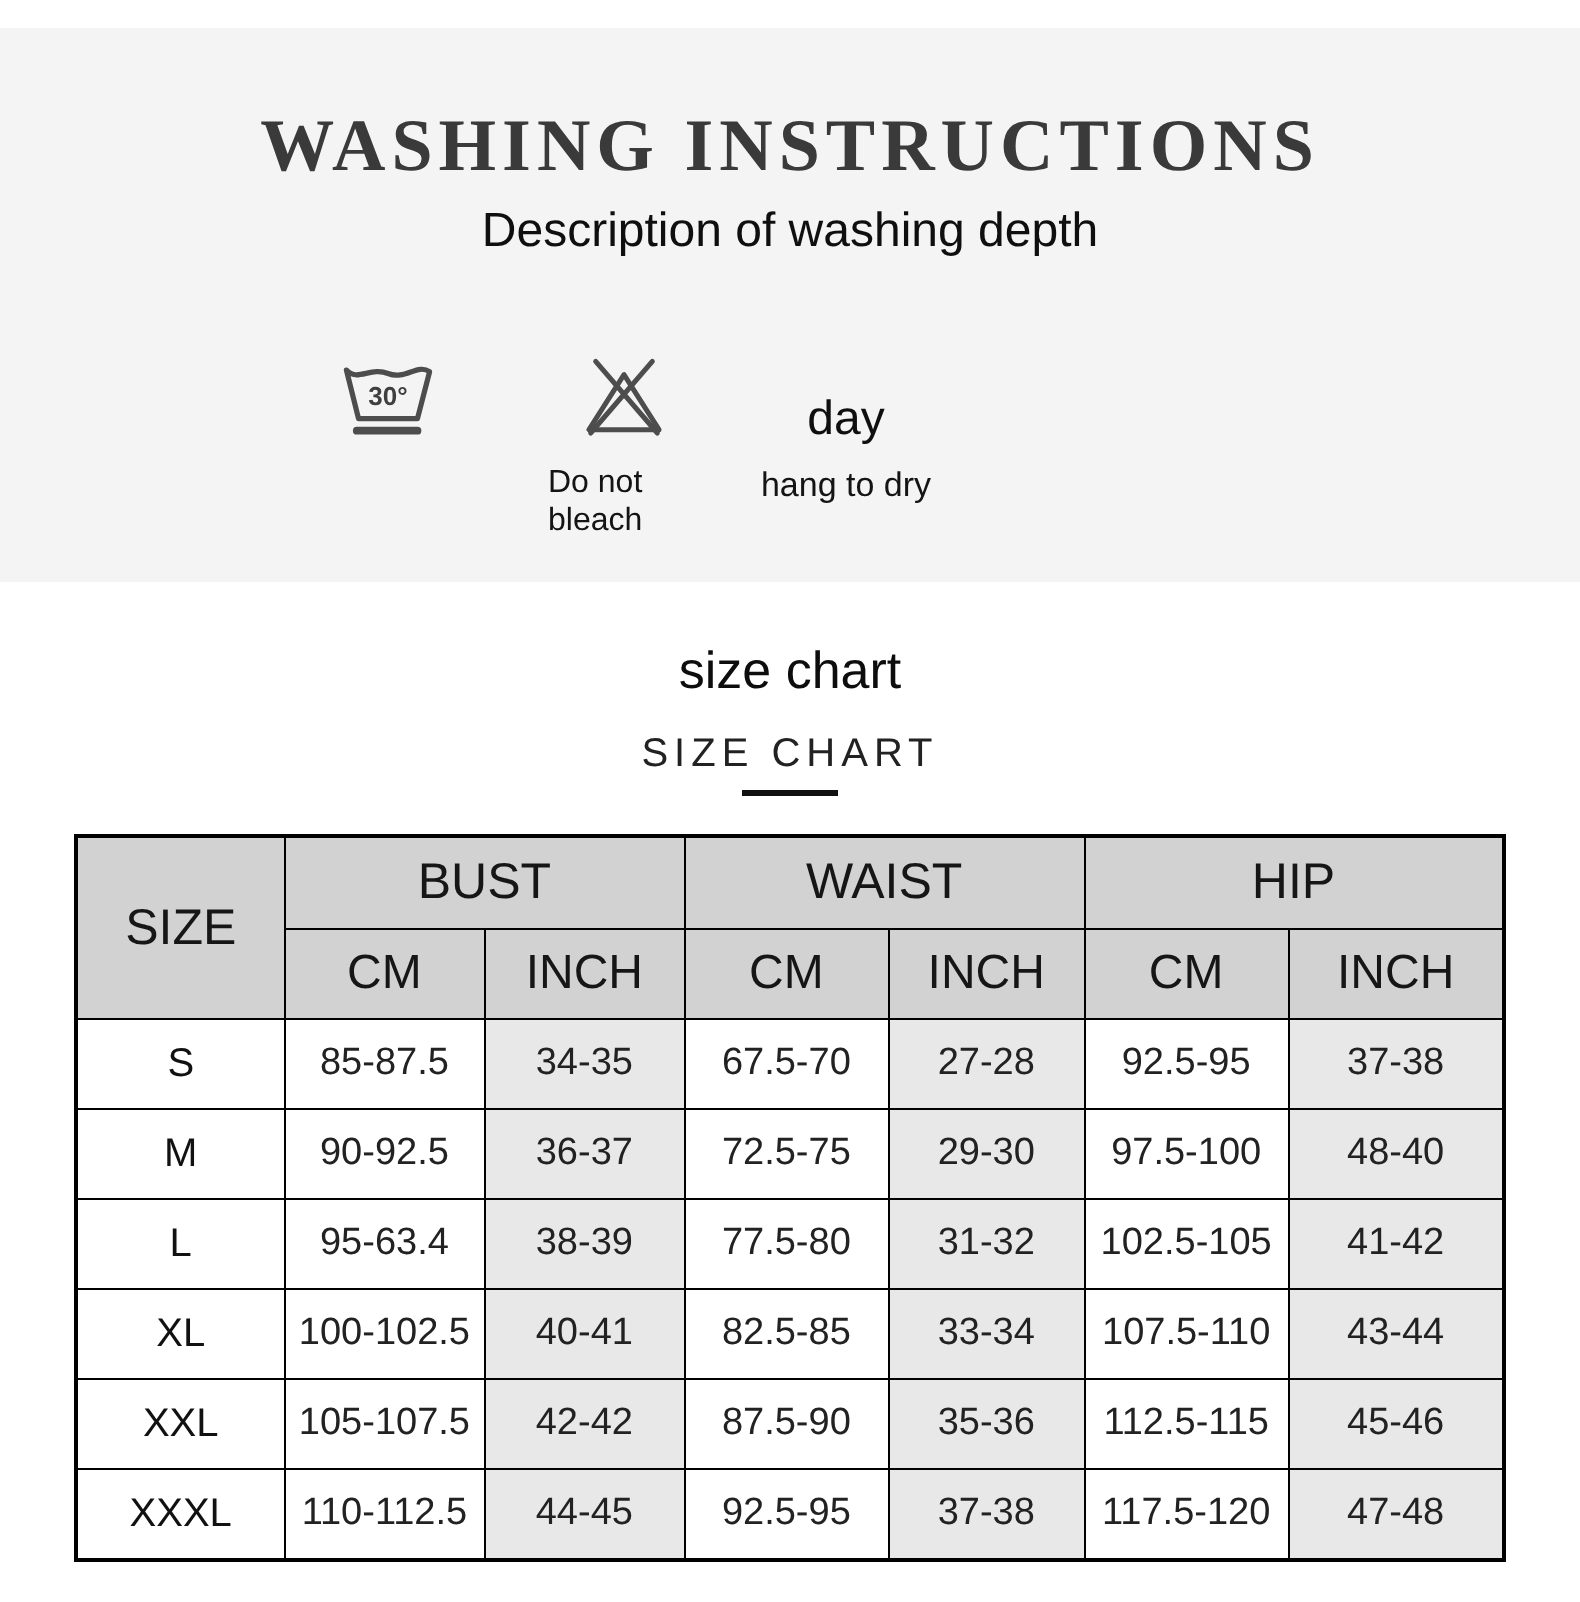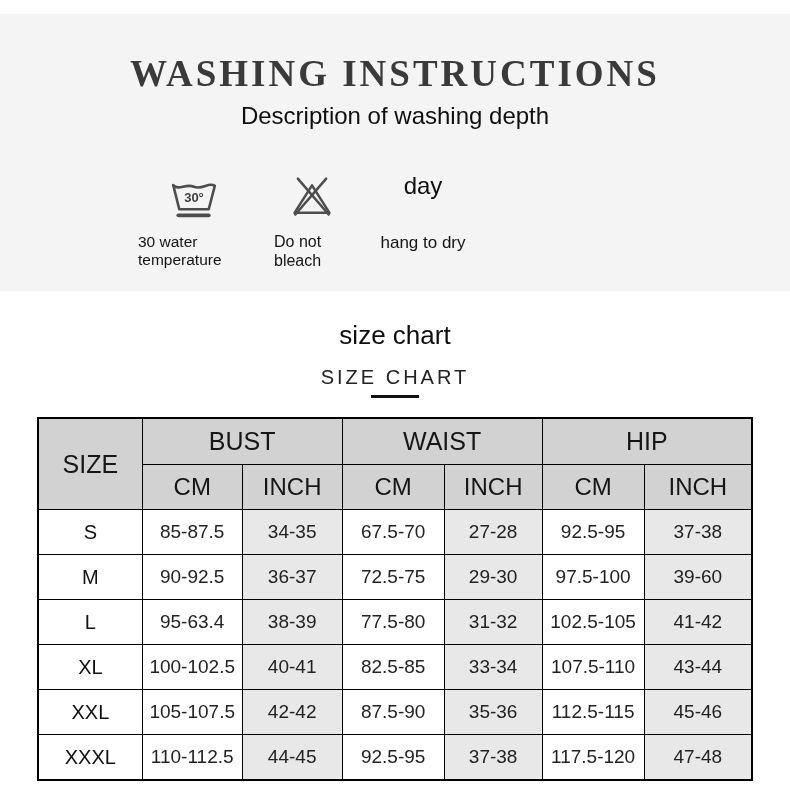--- a/index.html
+++ b/index.html
@@ -39,21 +39,21 @@
     padding-left:138px;
     margin-top:42px;
   }
   .wi-col { display:flex; flex-direction:column; }
   .wi-col.c1 { width:112px; }
   .wi-col.c2 { width:100px; margin-left:12px; }
   .wi-col.c3 { width:106px; margin-left:8px; }
   .wi-group { width:170px; }
   .wi-icon-area {
     height:52px;
-    display:flex; align-items:flex-start; justify-content:center;
+    display:flex; align-items:flex-end; justify-content:center;
   }
   .wi-group .wi-icon-area { justify-content:space-between; padding:0 14px; }
   .wi-label {
     margin-top:9px;
     font-size:15.5px;
     line-height:1.18;
     color:#141414;
   }
   .wi-col.c1 .wi-label { width:105px; }
   .wi-col.c2 .wi-label { font-size:16px; width:78px; padding-left:12px; }
@@ -123,21 +123,20 @@
     <div class="wi-col c1">
       <div class="wi-icon-area">
         <span class="wicon">
           <svg width="52" height="52" viewBox="0 0 60 52" fill="none" stroke="#4d4d4d" stroke-width="3" stroke-linejoin="round" stroke-linecap="round">
             <path d="M6,11 C12,18 20,9 30,13 C40,17 47,7 54,12 L47,39 L13,39 Z"></path>
             <text x="30" y="31" text-anchor="middle" stroke="none" fill="#3f3f3f" style="font-family:'Liberation Sans',sans-serif;font-size:15px;font-weight:bold">30°</text>
             <line x1="12" y1="46" x2="47" y2="46" stroke-width="4.5"></line>
           </svg>
         </span>
       </div>
-      <div class="wi-label">30 water temperature</div>
     </div>
 
     <div class="wi-col c2">
       <div class="wi-icon-area">
         <span class="wicon">
           <svg width="50" height="50" viewBox="0 0 60 50" fill="none" stroke="#4d4d4d" stroke-width="3" stroke-linejoin="round" stroke-linecap="round">
             <polygon points="30,11 9,44 51,44"></polygon>
             <line x1="13" y1="3" x2="50" y2="46"></line>
             <line x1="47" y1="3" x2="10" y2="46"></line>
           </svg>
@@ -196,21 +195,21 @@
       <td>92.5-95</td>
       <td class="inch">37-38</td>
     </tr>
     <tr>
       <td class="size-cell">M</td>
       <td>90-92.5</td>
       <td class="inch">36-37</td>
       <td>72.5-75</td>
       <td class="inch">29-30</td>
       <td>97.5-100</td>
-      <td class="inch">39-60</td>
+      <td class="inch">48-40</td>
     </tr>
     <tr>
       <td class="size-cell">L</td>
       <td>95-63.4</td>
       <td class="inch">38-39</td>
       <td>77.5-80</td>
       <td class="inch">31-32</td>
       <td>102.5-105</td>
       <td class="inch">41-42</td>
     </tr>

